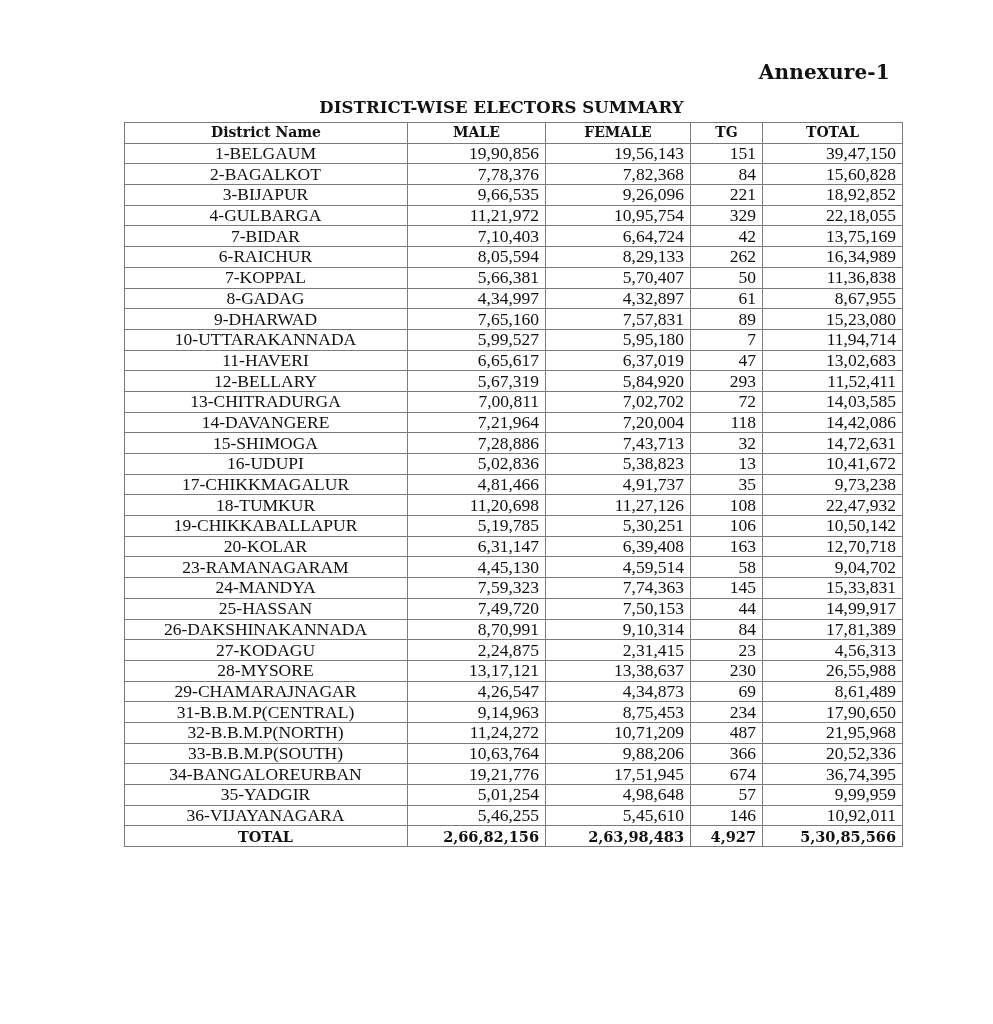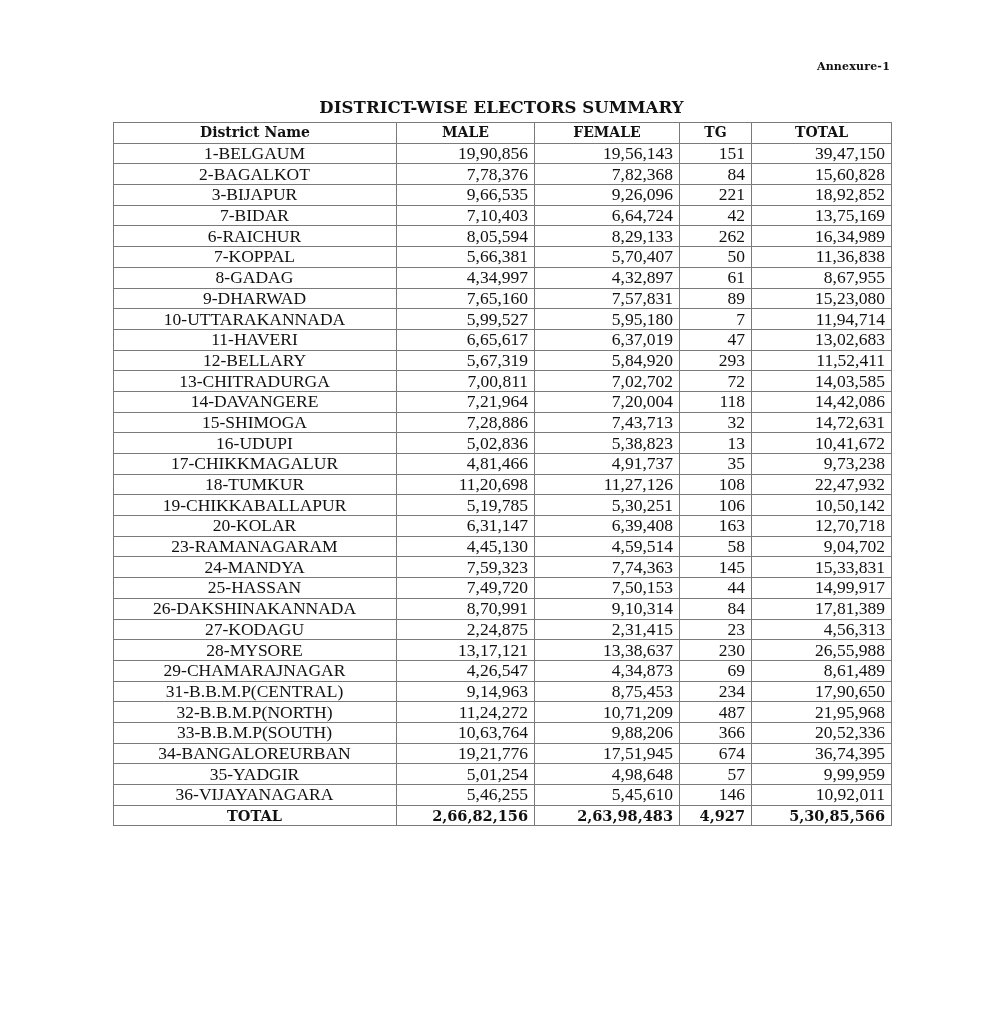--- a/index.html
+++ b/index.html
@@ -14,38 +14,38 @@
     overflow: hidden;
     font-family: "DejaVu Serif", "Liberation Serif", serif;
     color: #111111;
   }
   .annexure {
     position: absolute;
     top: 60px;
     right: 103px;
     font-family: "DejaVu Serif", serif;
     font-weight: bold;
-    font-size: 11px;
+    font-size: 20px;
     letter-spacing: 0.2px;
   }
   .title {
     position: absolute;
     top: 98px;
     left: 0;
     width: 1003px;
     text-align: center;
     font-family: "DejaVu Serif", serif;
     font-weight: bold;
     font-size: 16.5px;
     letter-spacing: 0.1px;
   }
   table.summary {
     position: absolute;
     top: 122px;
-    left: 113px;
+    left: 124px;
     width: 778px;
     border-collapse: collapse;
     table-layout: fixed;
     border: 1.5px solid #6a6a6a;
   }
   table.summary col.c-name { width: 283px; }
   table.summary col.c-male { width: 138px; }
   table.summary col.c-female { width: 145px; }
   table.summary col.c-tg { width: 72px; }
   table.summary col.c-total { width: 140px; }
@@ -122,20 +122,27 @@
         <td>15,60,828</td>
       </tr>
       <tr>
         <td class="name">3-BIJAPUR</td>
         <td>9,66,535</td>
         <td>9,26,096</td>
         <td>221</td>
         <td>18,92,852</td>
       </tr>
       <tr>
+        <td class="name">4-GULBARGA</td>
+        <td>11,21,972</td>
+        <td>10,95,754</td>
+        <td>329</td>
+        <td>22,18,055</td>
+      </tr>
+      <tr>
         <td class="name">7-BIDAR</td>
         <td>7,10,403</td>
         <td>6,64,724</td>
         <td>42</td>
         <td>13,75,169</td>
       </tr>
       <tr>
         <td class="name">6-RAICHUR</td>
         <td>8,05,594</td>
         <td>8,29,133</td>

